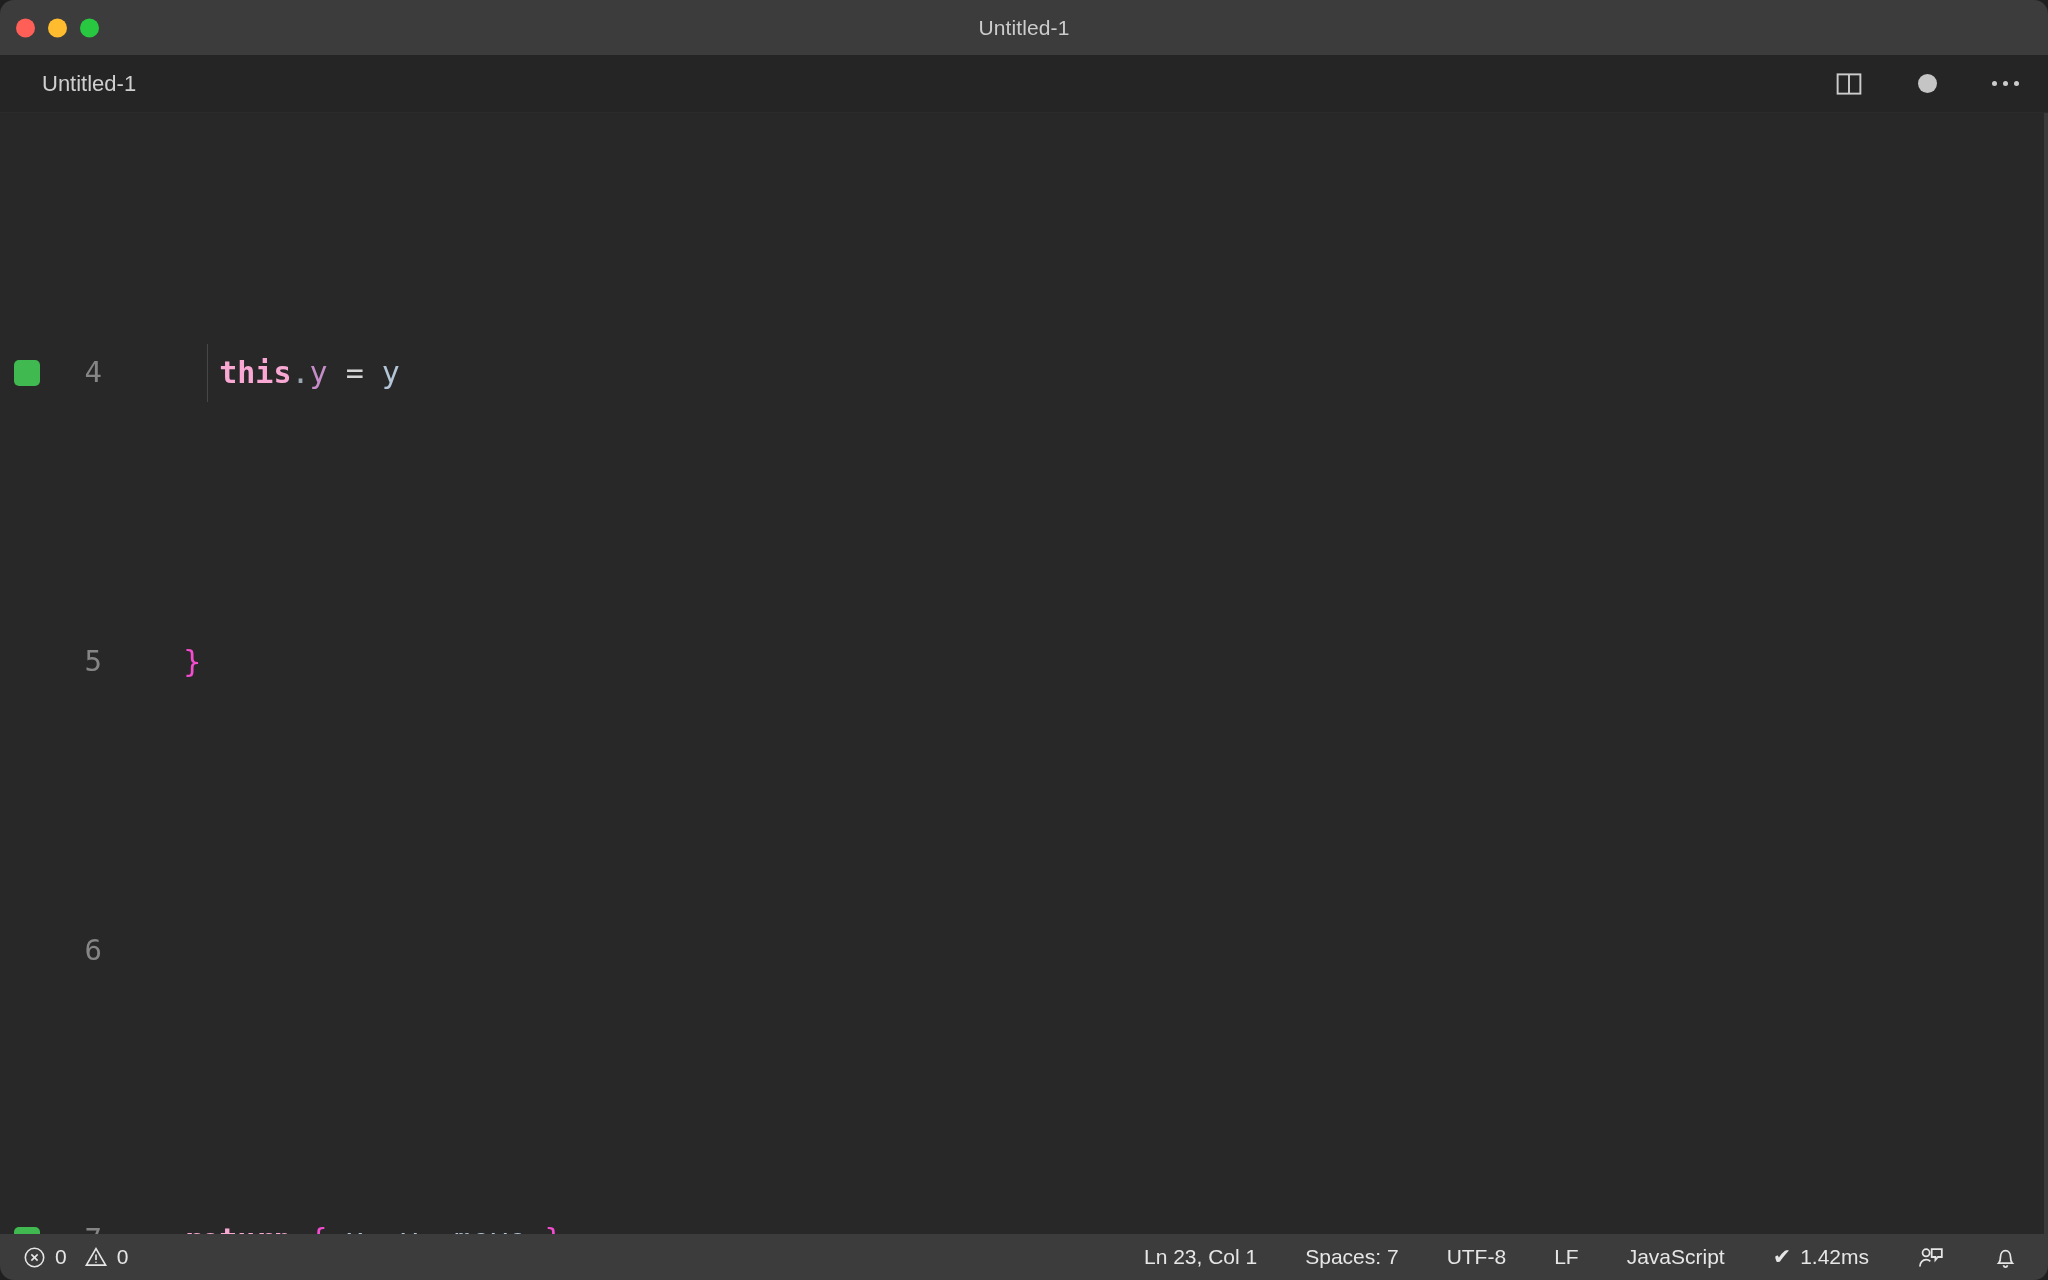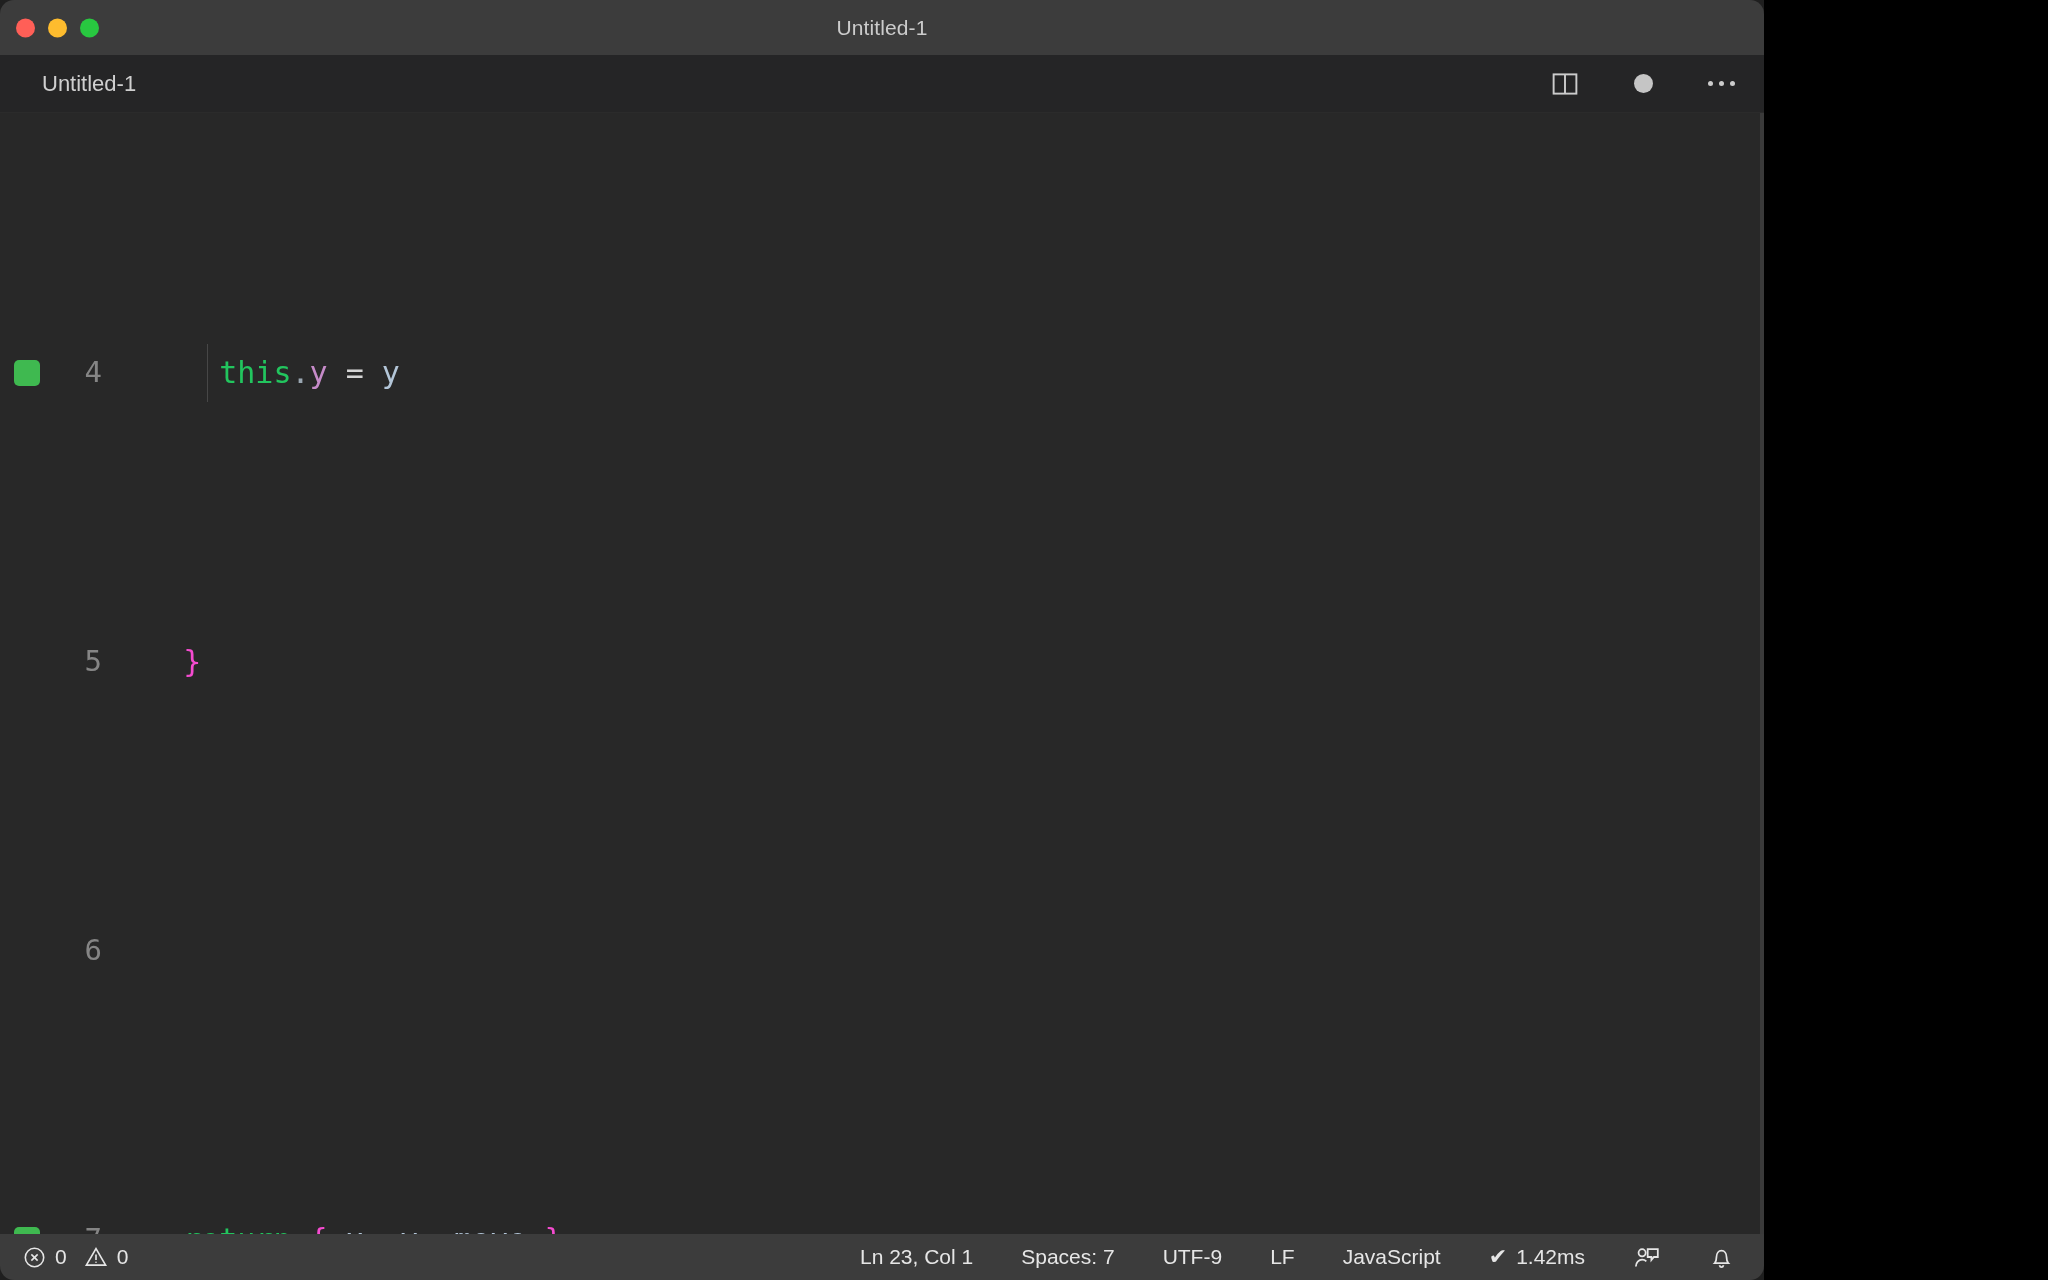--- a/index.html
+++ b/index.html
@@ -11,21 +11,21 @@
     background: #000000;
   }
 
   body {
     font-family: "Liberation Sans", sans-serif;
     -webkit-font-smoothing: antialiased;
   }
 
   #app {
     position: relative;
-    width: 1764px;
+    width: 2048px;
     height: 1280px;
     background: #1f1f1f;
     display: flex;
     flex-direction: column;
     overflow: hidden;
   }
 
   
   .titlebar {
     position: relative;
@@ -188,21 +188,21 @@
   
   .guide {
     position: absolute;
     width: 1px;
     background: #474747;
     top: 0;
     bottom: 0;
   }
 
   
-  .kw      { color: #22c55e; font-weight: normal; }                     
+  .kw      { color: #f9a8d4; font-weight: bold; }                     
   .id      { color: #b3c6d8; }                     
   .prop    { color: #c68bc9; }                     
   .op      { color: #d4d4d4; }                     
   .dot     { color: #9aa7b2; }                     
   .p-pnk   { color: #f54bd0; }
   .com-o   { color: #e8762b; }
 
   .v-scroll {
     position: absolute;
     top: 0;
@@ -378,21 +378,21 @@
             <circle cx="8" cy="11.5" r="0.55" fill="#e6e6e6" stroke="none"></circle>
           </svg>
         </span>
         <span>0</span>
       </div>
     </div>
 
     <div class="sb-right">
       <span class="sb-item">Ln 23, Col 1</span>
       <span class="sb-item">Spaces: 7</span>
-      <span class="sb-item">UTF-9</span>
+      <span class="sb-item">UTF-8</span>
       <span class="sb-item">LF</span>
       <span class="sb-item">JavaScript</span>
 
       <span class="sb-item">
         <span class="check">✔</span>
         <span>1.42ms</span>
       </span>
 
       <span class="sb-item">
         <svg width="27" height="27" viewBox="0 0 16 16" fill="none" stroke="#e6e6e6" stroke-width="1.05">

